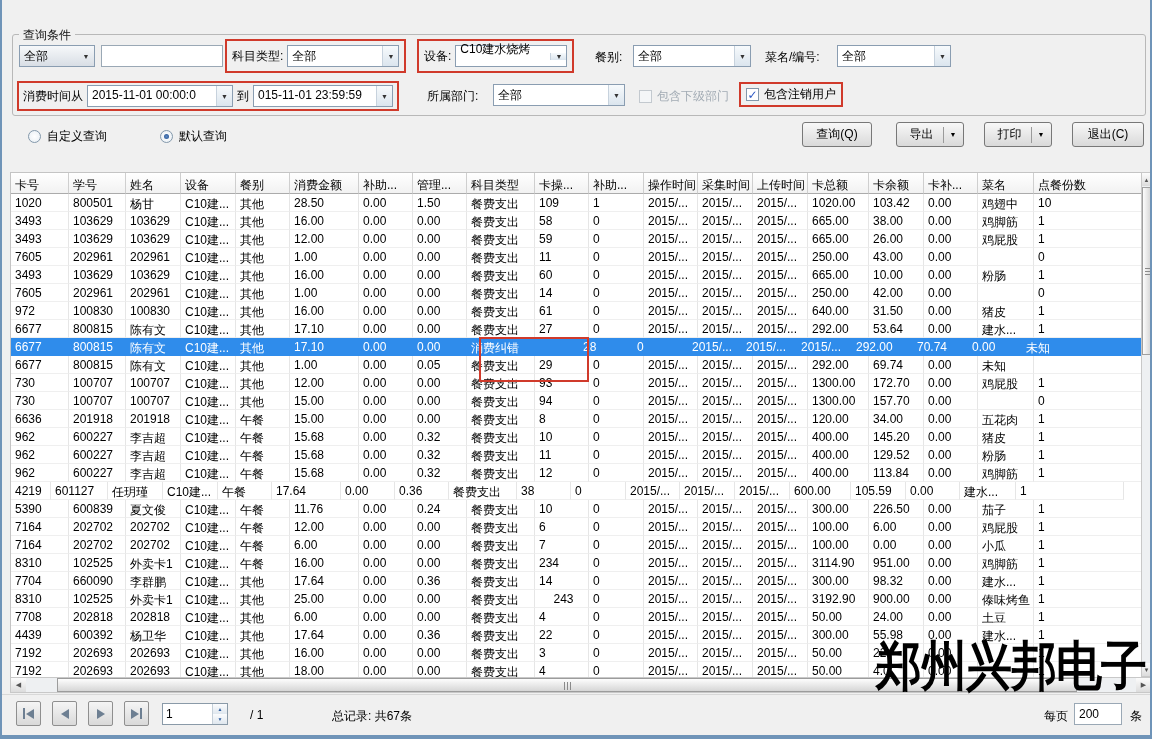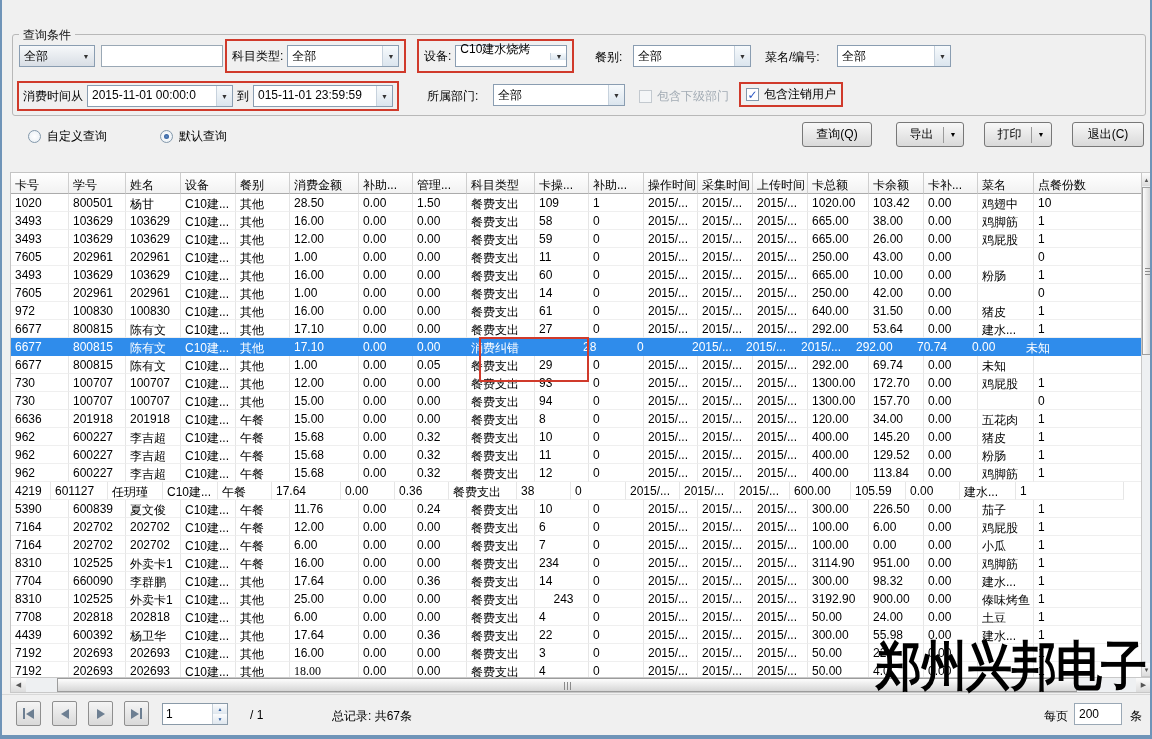--- a/index.html
+++ b/index.html
@@ -766,21 +766,21 @@
           <div class="tcell" style="width: 54px;">0.00</div>
           <div class="tcell" style="width: 56px;"></div>
           <div class="tcell" style="width: 108px;">1</div>
         </div>
         <div class="trow">
           <div class="tcell" style="width: 58px;">7192</div>
           <div class="tcell" style="width: 57px;">202693</div>
           <div class="tcell" style="width: 55px;">202693</div>
           <div class="tcell" style="width: 55px;">C10建...</div>
           <div class="tcell" style="width: 54px;">其他</div>
-          <div class="tcell" style="width: 69px; font-family: Liberation Serif, serif;">18.00</div>
+          <div class="tcell" style="width: 69px;">18.00</div>
           <div class="tcell" style="width: 54px;">0.00</div>
           <div class="tcell" style="width: 54px;">0.00</div>
           <div class="tcell" style="width: 68px;">餐费支出</div>
           <div class="tcell" style="width: 54px;">4</div>
           <div class="tcell" style="width: 55px;">0</div>
           <div class="tcell" style="width: 54px;">2015/...</div>
           <div class="tcell" style="width: 55px;">2015/...</div>
           <div class="tcell" style="width: 55px;">2015/...</div>
           <div class="tcell" style="width: 61px;">50.00</div>
           <div class="tcell" style="width: 55px;">4.0</div>

